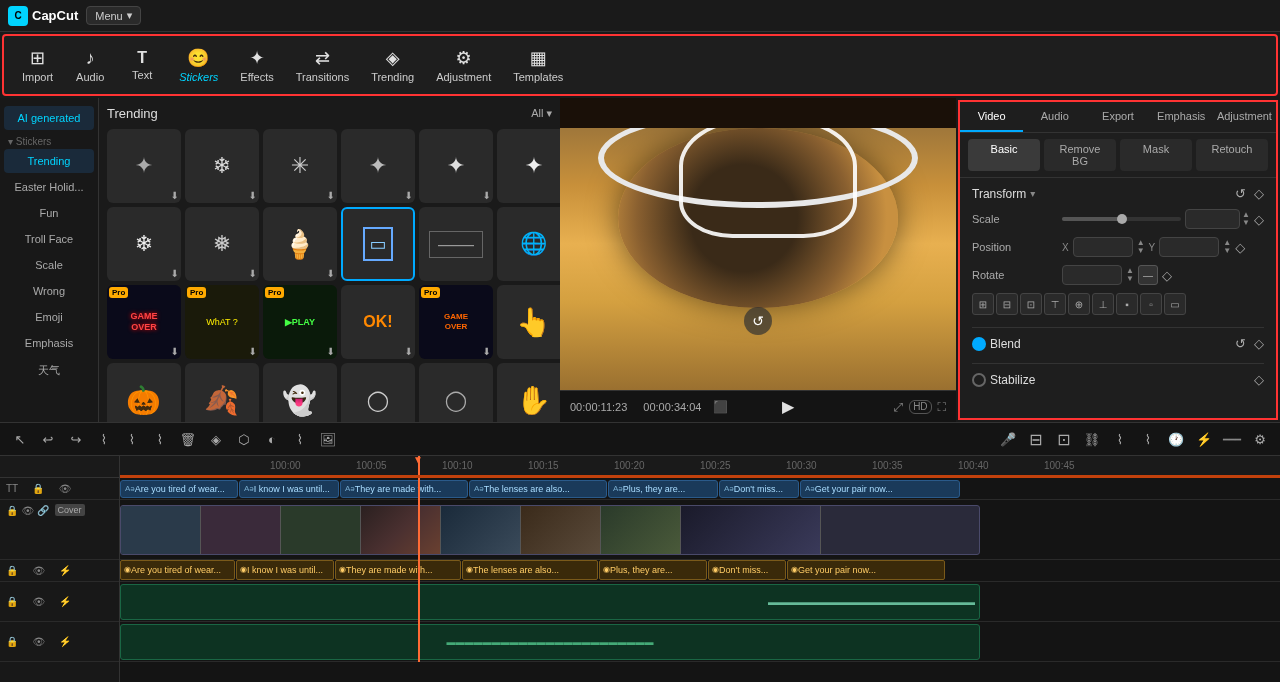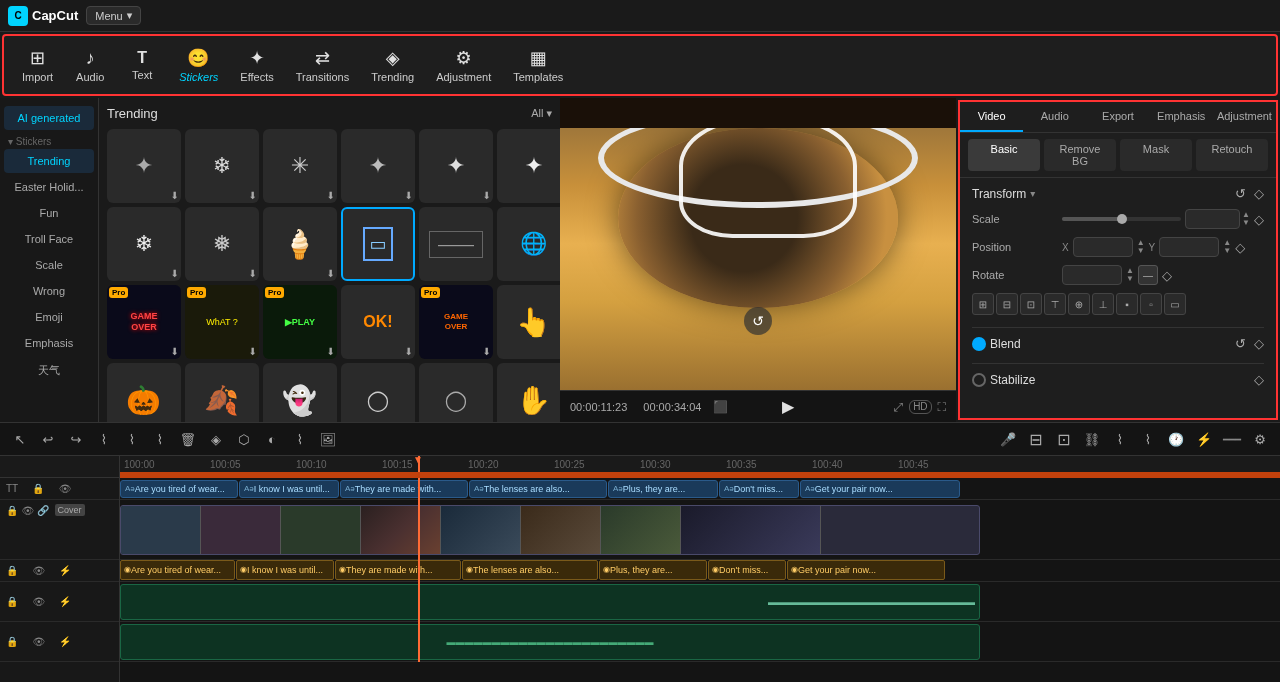--- a/index.html
+++ b/index.html
@@ -89,21 +89,21 @@
     
     .timeline { height: 260px; background: #141414; border-top: 1px solid #333; display: flex; flex-direction: column; }
     .timeline-toolbar { display: flex; align-items: center; padding: 4px 8px; gap: 4px; border-bottom: 1px solid #333; }
     .tl-btn { width: 24px; height: 24px; display: flex; align-items: center; justify-content: center; cursor: pointer; color: #aaa; font-size: 13px; border-radius: 3px; }
 
     .timeline-content { flex: 1; display: flex; overflow: hidden; }
     .timeline-left { width: 120px; background: #181818; border-right: 1px solid #333; flex-shrink: 0; }
     .tl-track-label { height: 22px; display: flex; align-items: center; padding: 0 6px; font-size: 10px; color: #888; border-bottom: 1px solid #2a2a2a; gap: 14px; }
     .tl-track-label.tall { height: 60px; align-items: flex-start; padding-top: 4px; }
     .timeline-tracks { flex: 1; overflow-x: auto; position: relative; }
-    .tl-ruler { height: 22px; background: #1a1a1a; display: flex; align-items: center; padding: 0 4px; font-size: 10px; color: #666; position: relative; border-bottom: 6px solid #c2410c; }
+    .tl-ruler { height: 22px; background: #1a1a1a; display: flex; align-items: center; padding: 0 4px; font-size: 10px; color: #666; position: relative; border-bottom: 3px solid #c2410c; justify-content: center; }
     .tl-ruler-marks { display: flex; gap: 0; }
     .tl-mark { width: 86px; flex-shrink: 0; color: #666; font-size: 10px; }
     .tl-playhead { position: absolute; top: 0; left: 300px; width: 2px; height: 100%; background: #ff6b35; z-index: 10; pointer-events: none; }
     .tl-playhead::before { content: '▼'; position: absolute; top: -2px; left: -5px; color: #ff6b35; font-size: 10px; }
 
     .tl-track { height: 22px; display: flex; align-items: center; border-bottom: 1px solid #2a2a2a; position: relative; }
     .tl-track.tall { height: 60px; }
     .tl-clip { height: 18px; border-radius: 3px; display: flex; align-items: center; padding: 0 4px; font-size: 9px; overflow: hidden; white-space: nowrap; flex-shrink: 0; }
     .tl-clip.text-clip { background: #1a3a5a; border: 1px solid #2a5a8a; color: #aaddff; }
     .video-thumb-clip { height: 50px; display: flex; align-items: center; overflow: hidden; border-radius: 3px; border: 1px solid #4a4a6a; background: #2a2a3a; }

